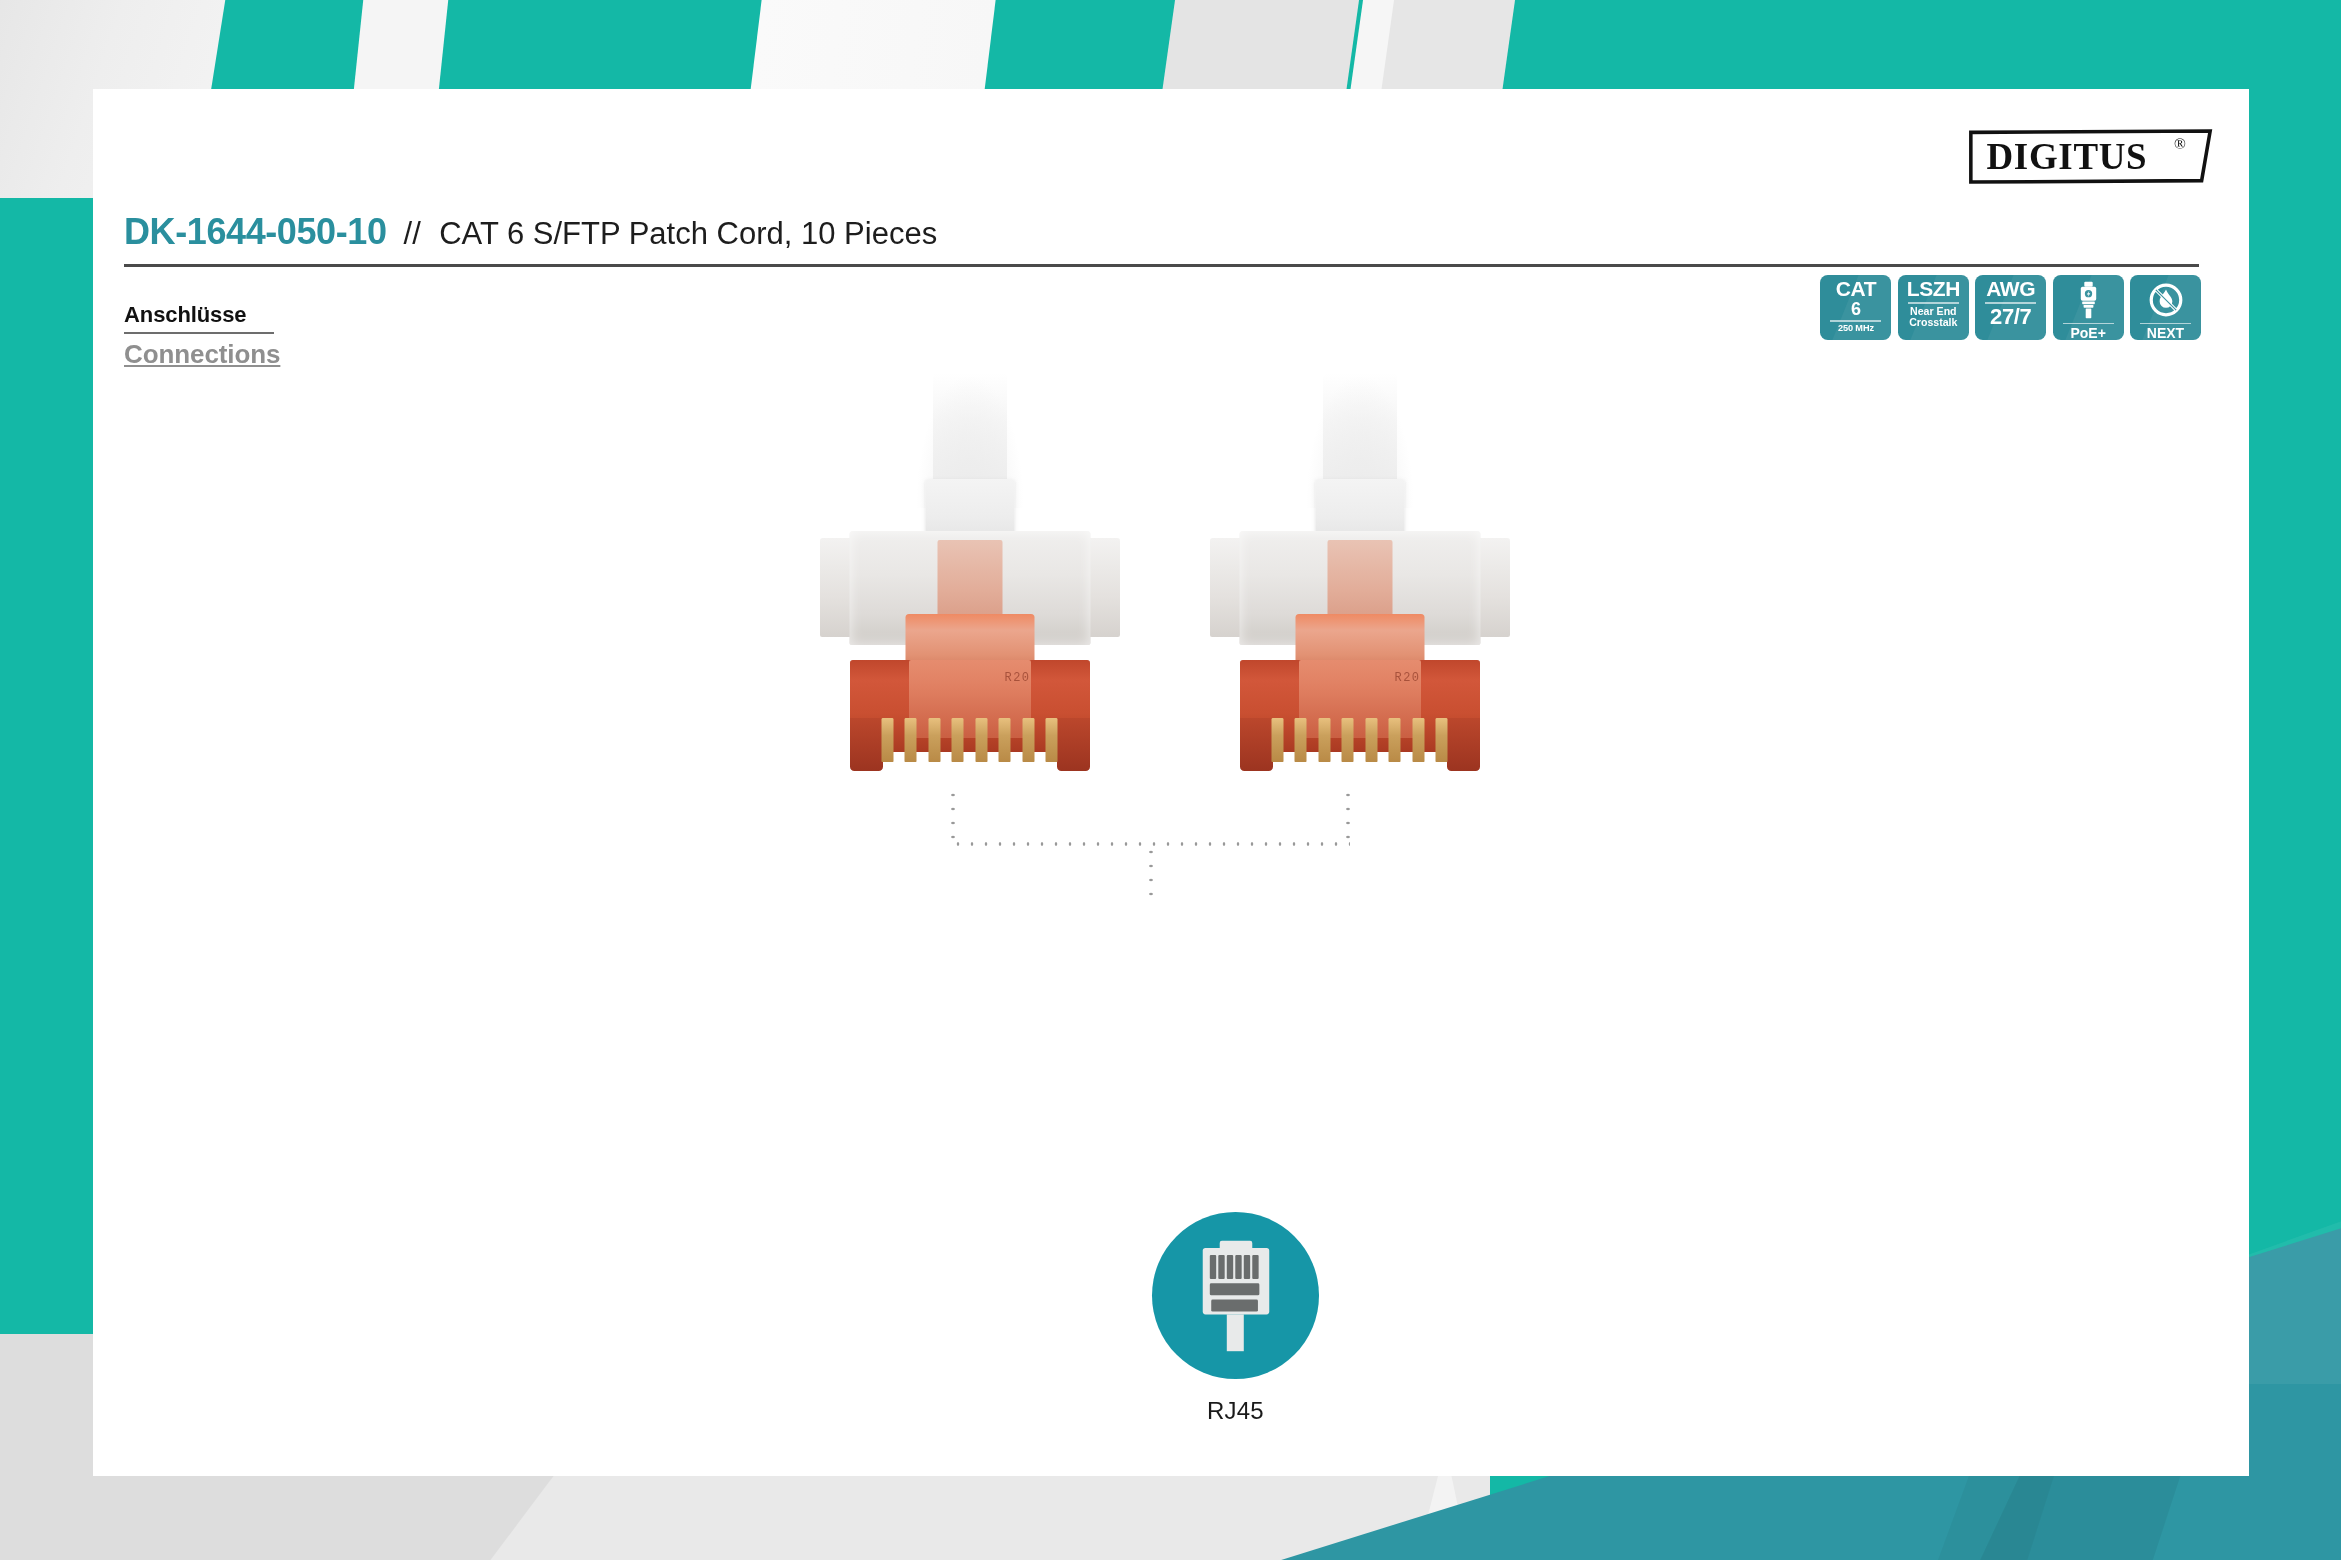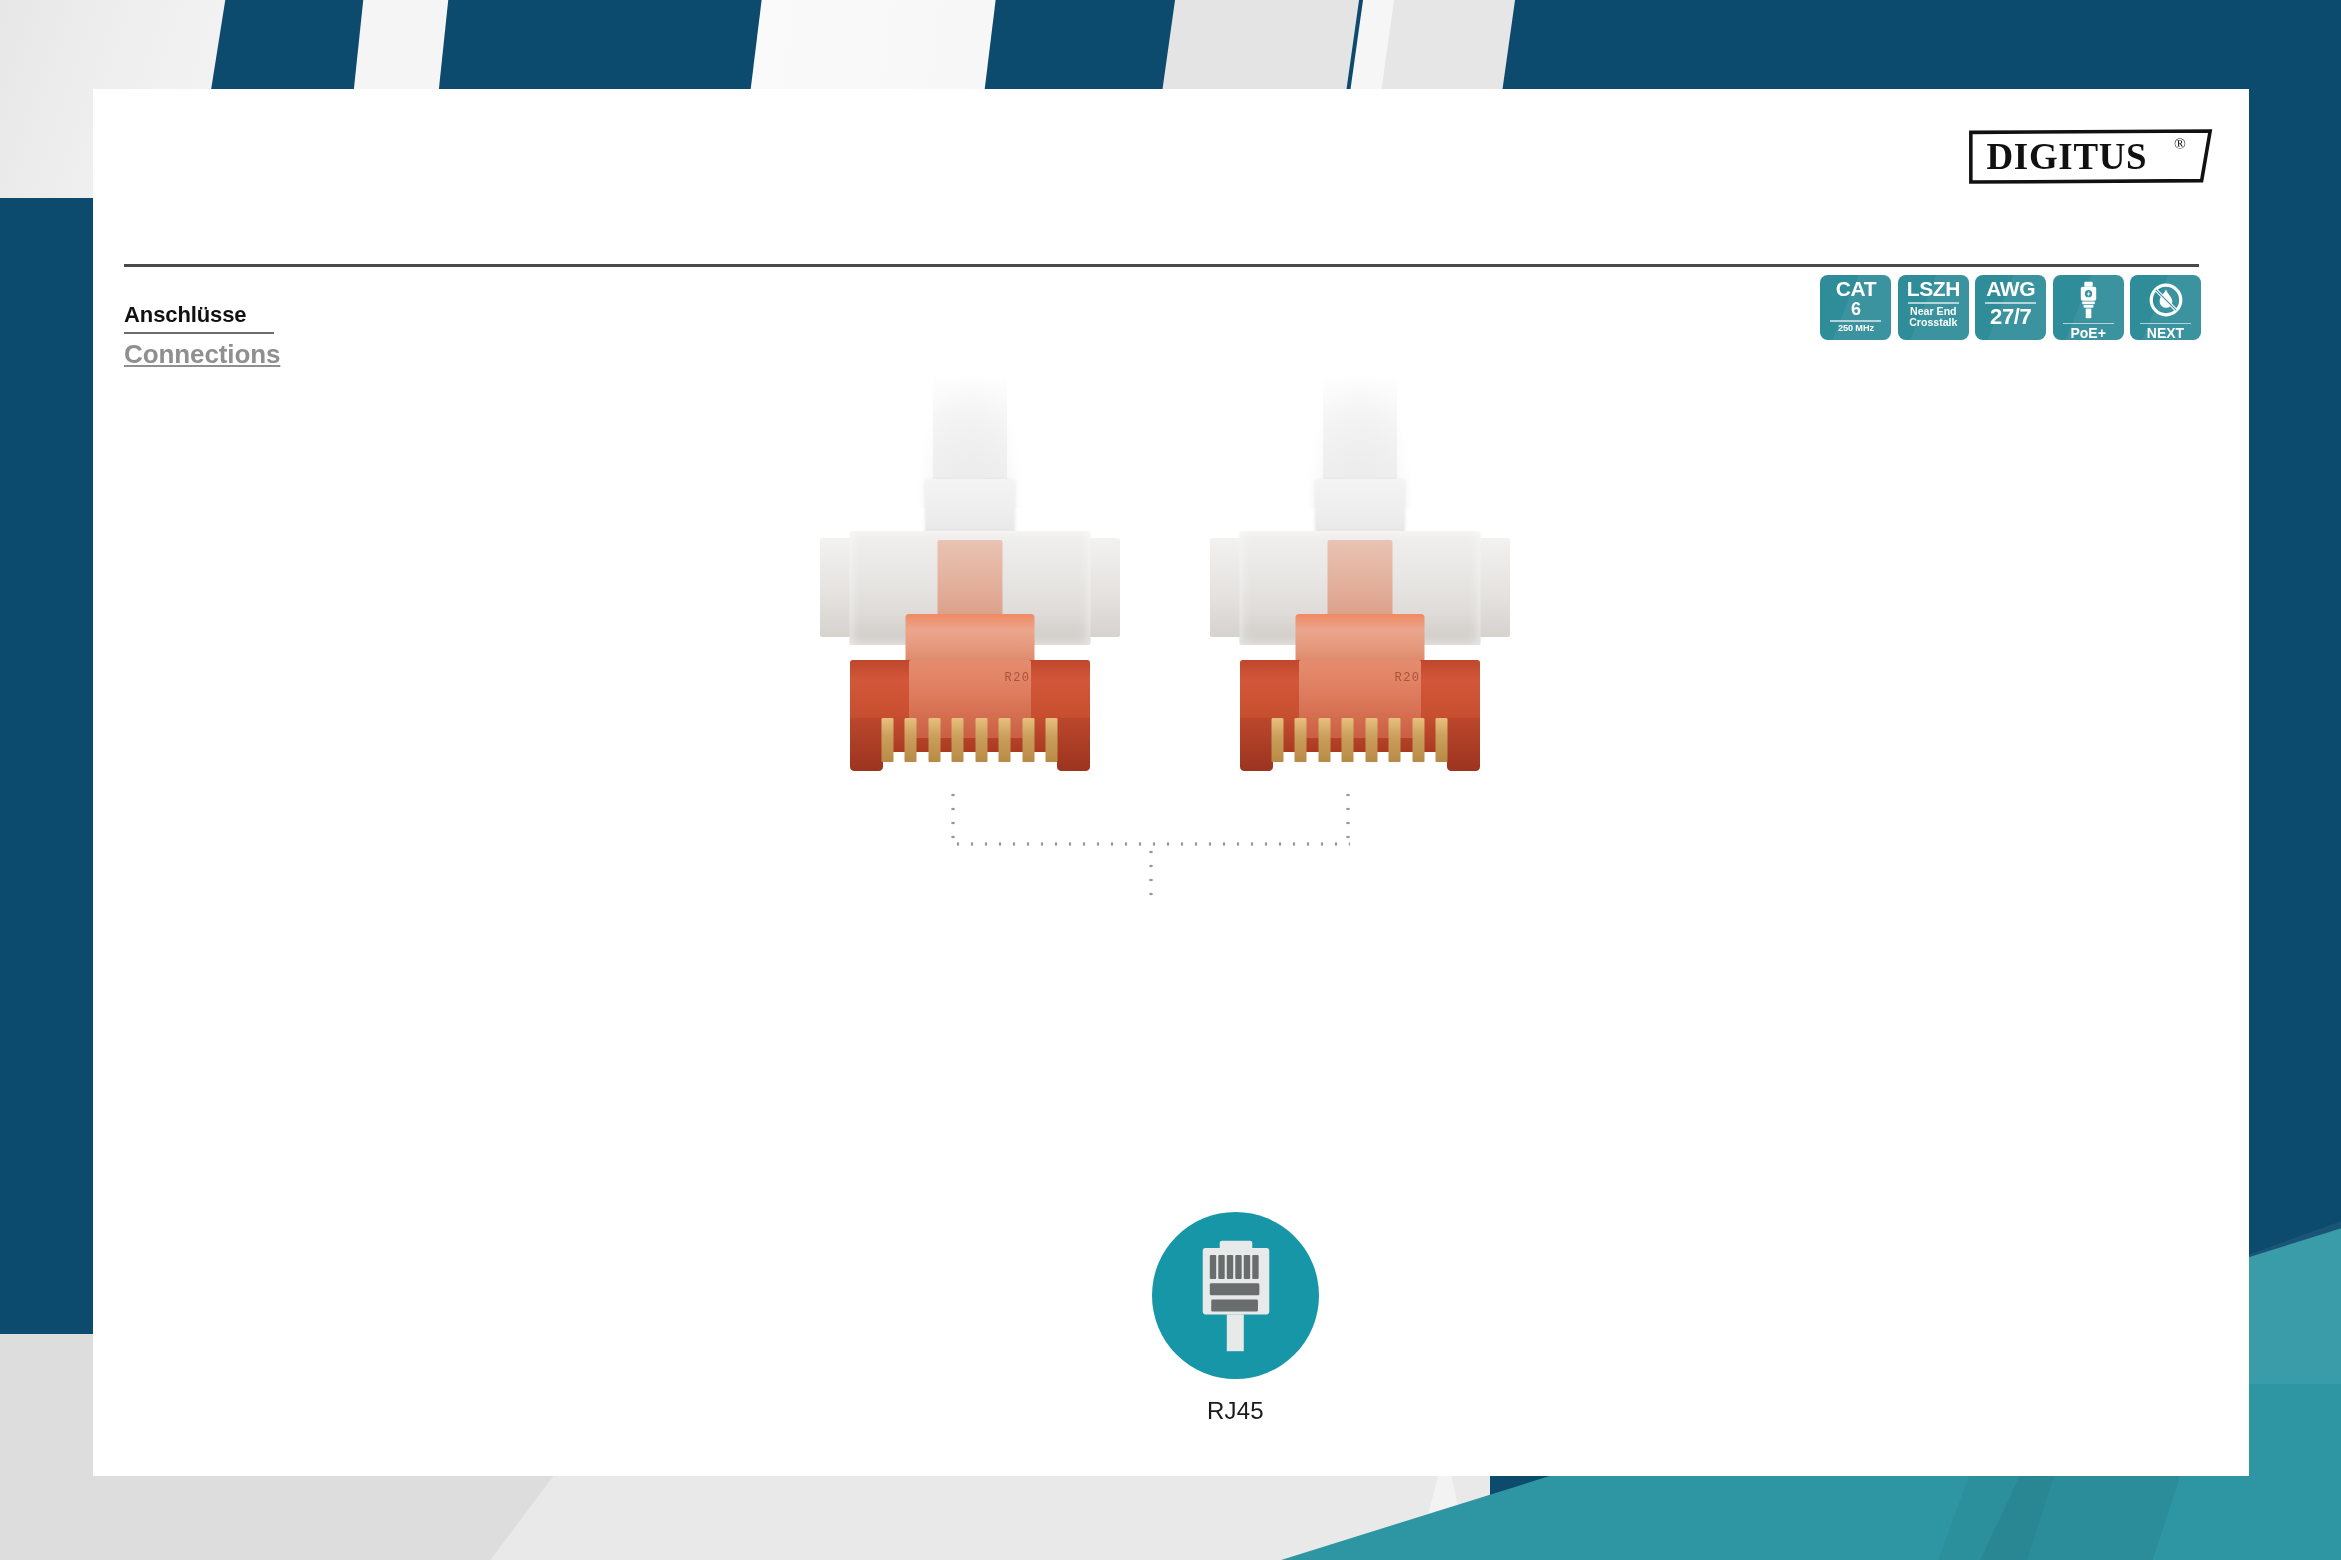--- a/index.html
+++ b/index.html
@@ -12,21 +12,21 @@
     height: 1561px;
     font-family: "Liberation Sans", sans-serif;
     overflow: hidden;
     position: relative;
   }
 
   
   #page {
     position: absolute;
     inset: 0;
-    background: #0c4a6e;
+    background: #14b8a6;
     overflow: hidden;
   }
 
   
   .deco {
     position: absolute;
     pointer-events: none;
   }
   .deco-tl {
     left: -85px; top: -43px;
@@ -518,20 +518,25 @@
   <div id="card">
 
     <div id="logo">
       <svg width="245" height="57" viewBox="0 0 345 80" xmlns="http://www.w3.org/2000/svg">
         <polygon points="4,6 341,4 329,74 4,76" fill="#ffffff" stroke="#111111" stroke-width="5"></polygon>
         <text x="26" y="58" font-family="'Liberation Serif', serif" font-size="52" font-weight="bold" fill="#111111" letter-spacing="1">DIGITUS</text>
         <text x="290" y="30" font-family="'Liberation Serif', serif" font-size="22" fill="#111111">®</text>
       </svg>
     </div>
 
+    <div id="title-row">
+      <span id="sku">DK-1644-050-10</span>
+      <span id="slashes">//</span>
+      <span id="title-text">CAT 6 S/FTP Patch Cord, 10 Pieces</span>
+    </div>
     <div id="title-rule"></div>
 
     <div id="badges">
 
       <div class="badge">
         <span class="badge-main">CAT</span>
         <span class="badge-sub">6</span>
         <div class="badge-rule"></div>
         <span class="badge-foot">250 MHz</span>
       </div>

